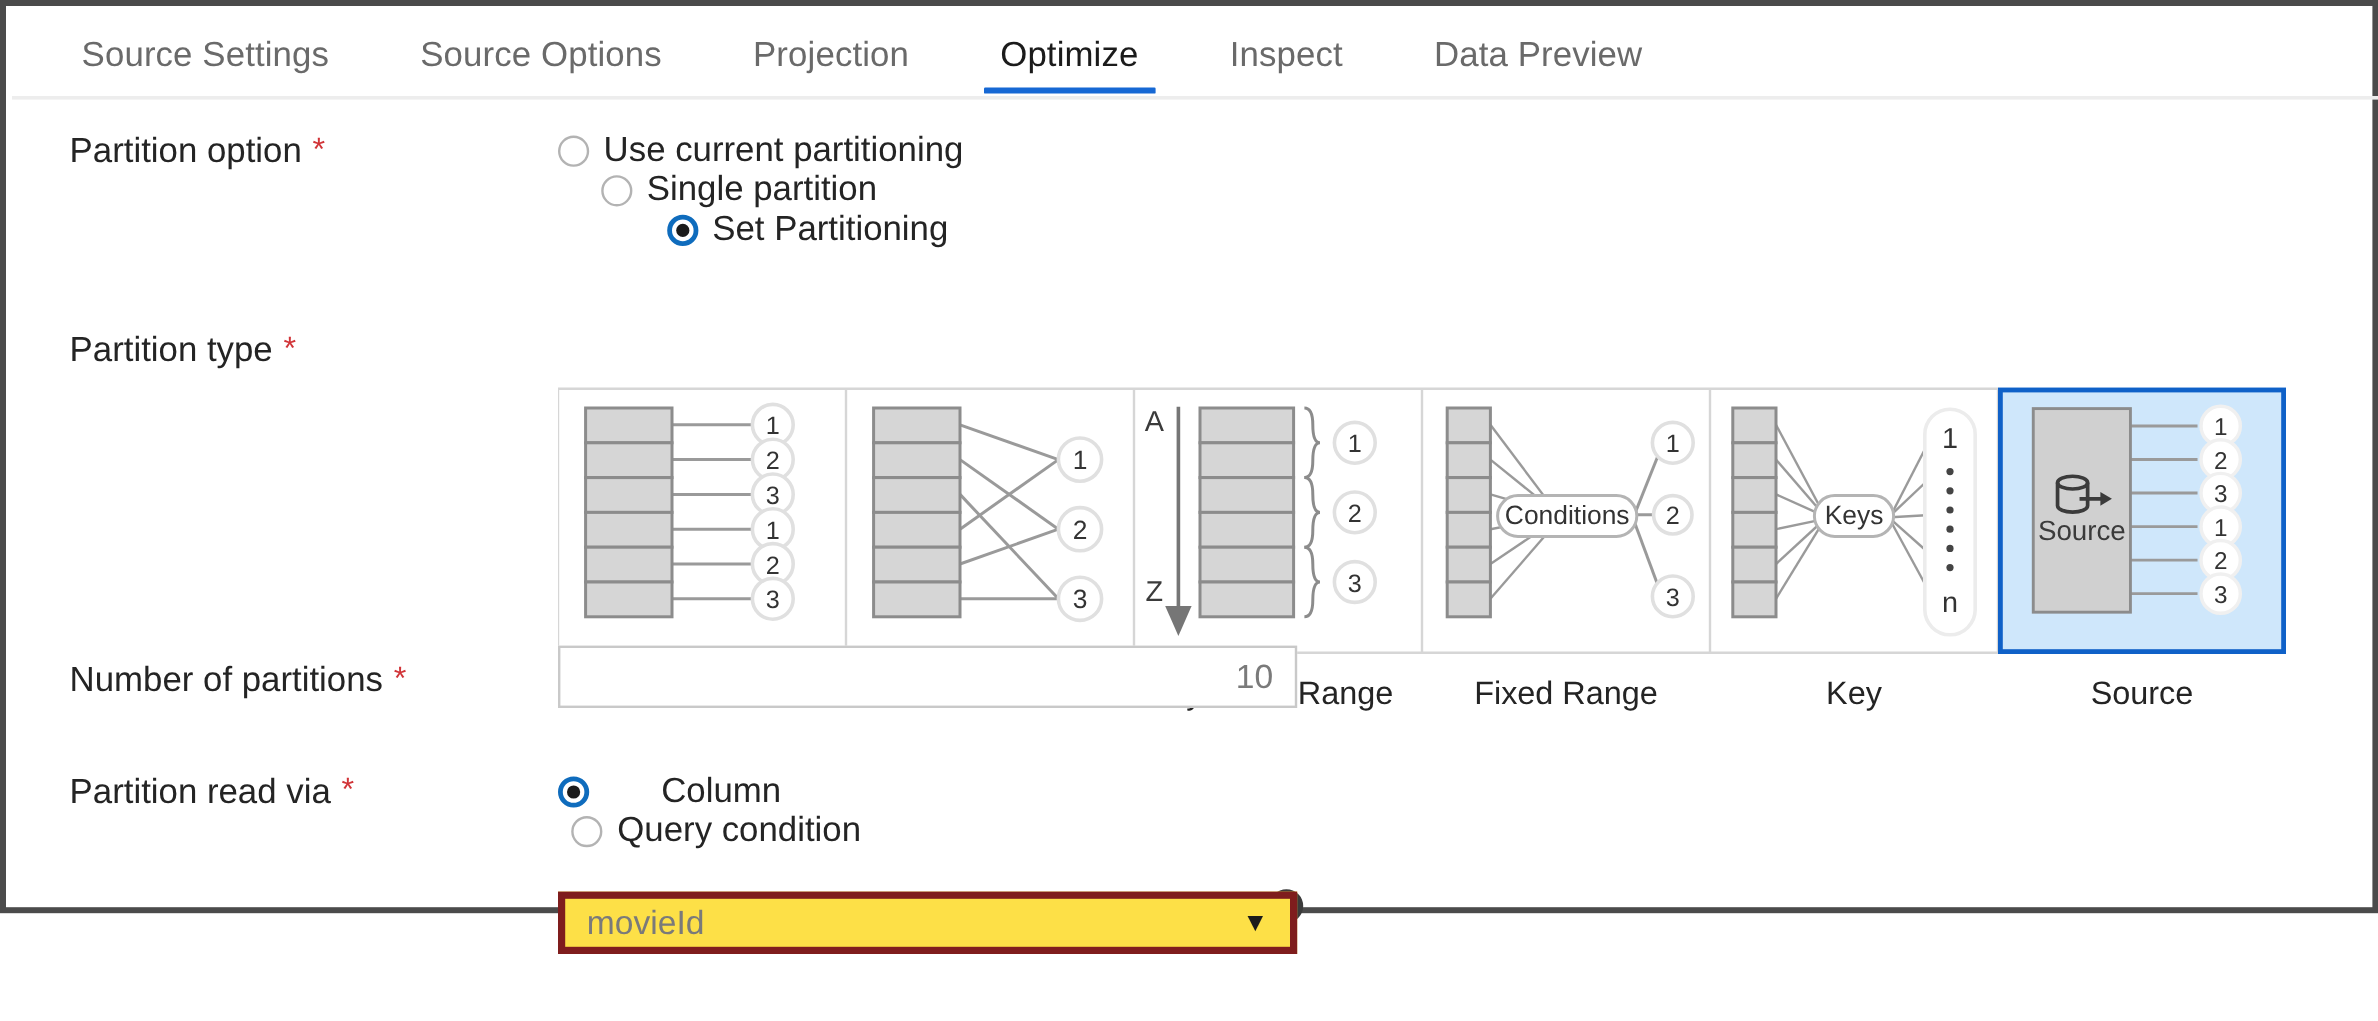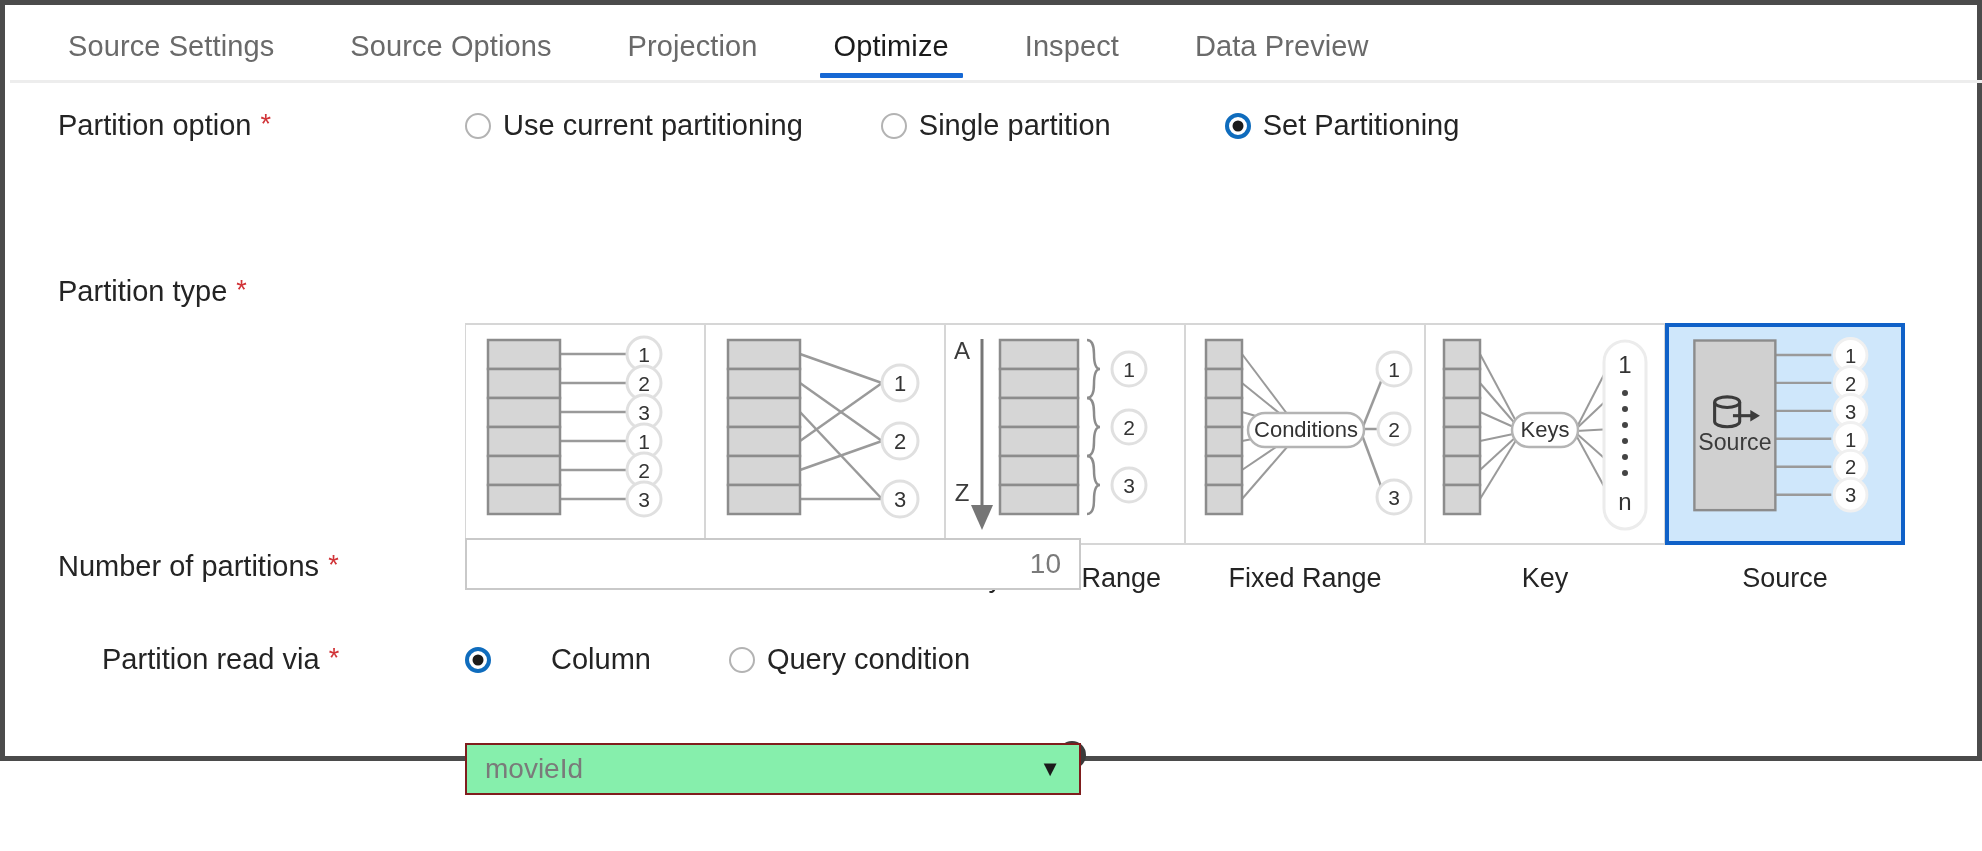--- a/index.html
+++ b/index.html
@@ -82,20 +82,21 @@
     color: #d13438;
     font-size: 27px;
     margin-left: 9px;
     vertical-align: 2px;
   }
   
   .radio-group {
     position: absolute;
     display: flex;
     align-items: center;
+    flex-direction: column;
   }
   .radio-opt {
     display: flex;
     align-items: center;
     cursor: pointer;
     white-space: nowrap;
   }
   .radio-dot {
     width: 26px;
     height: 26px;
@@ -168,22 +169,22 @@
     display: flex;
     align-items: center;
     padding: 0 18px;
     font-size: 28px;
     color: #7a7a7a;
     cursor: text;
   }
   .dropdown {
     position: absolute;
     box-sizing: border-box;
-    border: 2px solid #7f1d1d;
-    background: #86efac;
+    border: 6px solid #7f1d1d;
+    background: #fde047;
     display: flex;
     align-items: center;
     padding: 0 18px;
     font-size: 28px;
     color: #7a7a7a;
     cursor: pointer;
   }
   .dropdown .caret {
     margin-left: auto;
     font-size: 22px;
@@ -498,21 +499,21 @@
 
     </div>
 
     <div class="label" style="top:467px;">
       <span>Number of partitions</span><span class="req">*</span>
     </div>
     <div class="textbox" style="left:455px; top:455px; width:616px; height:52px;justify-content:flex-end;" title="10">
       <span>10</span>
     </div>
 
-    <div class="label" style="top:560px;margin-left:44px;">
+    <div class="label" style="top:560px;">
       <span>Partition read via</span><span class="req">*</span>
     </div>
     <div class="radio-group" style="left:455px; top:560px;">
       <div class="radio-opt" style="margin-right:78px;gap:48px;">
         <span class="radio-dot checked"></span>
         <span class="radio-label">Column</span>
       </div>
       <div class="radio-opt">
         <span class="radio-dot"></span>
         <span class="radio-label">Query condition</span>

